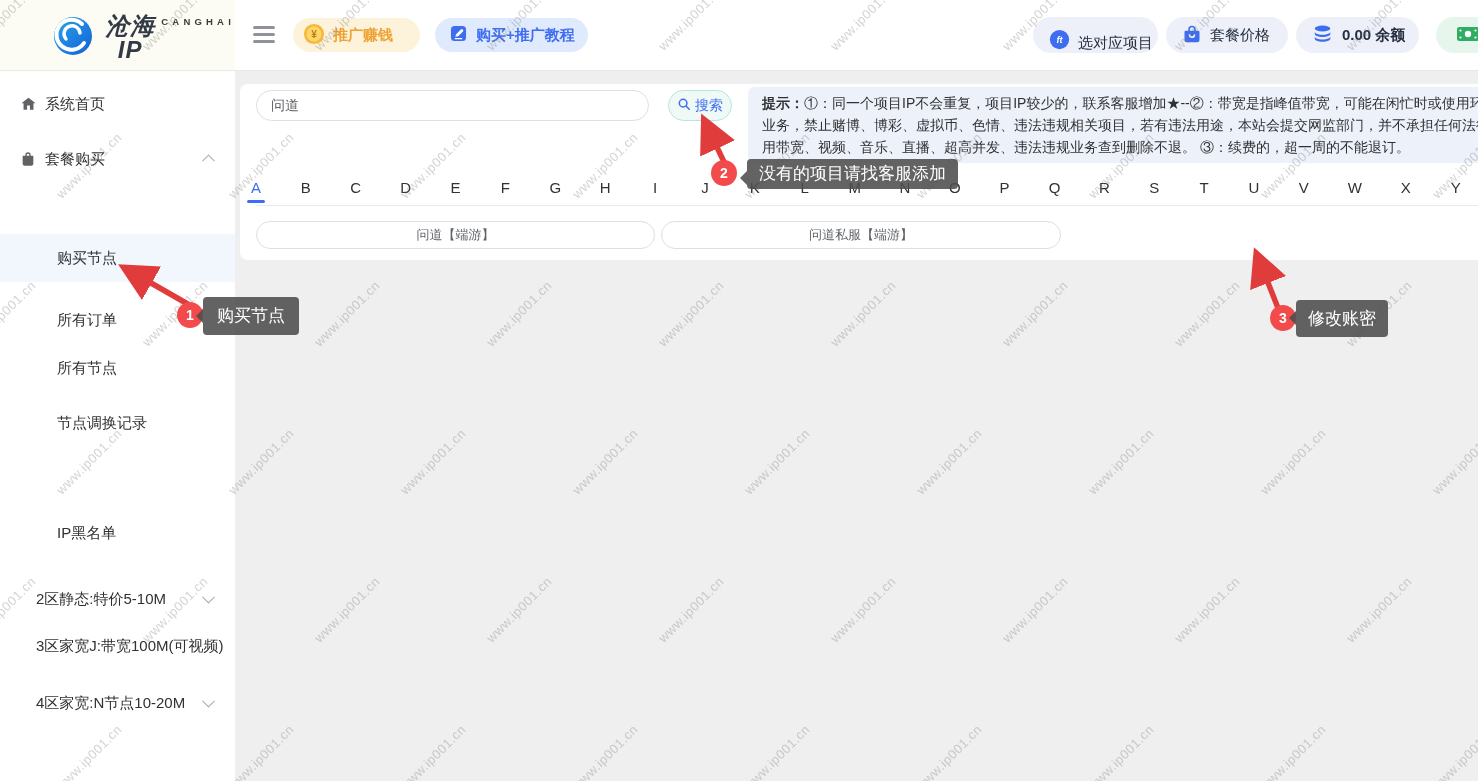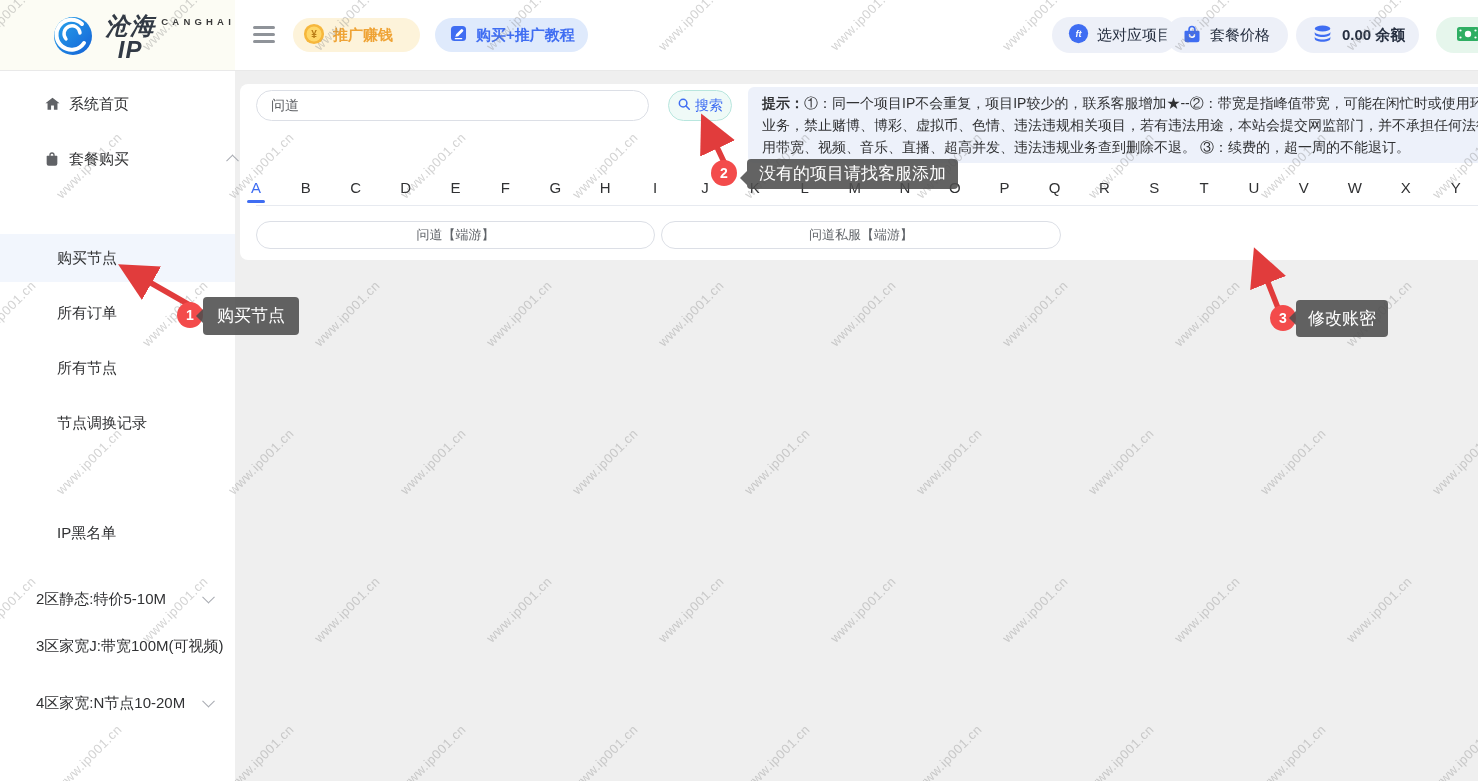--- a/index.html
+++ b/index.html
@@ -21,31 +21,31 @@
   .hamburger span{display:block;height:2.6px;background:#8f9399;border-radius:2px;}
 
   .pill{position:absolute;display:flex;align-items:center;gap:8px;border-radius:18px;
         font-size:15px;white-space:nowrap;cursor:pointer;}
   .pill-promo{left:58px;top:18px;height:34px;width:127px;background:#fdf3da;color:#efa335;
               font-weight:bold;padding-left:10px;box-sizing:border-box;}
   .pill-tutorial{left:200px;top:18px;height:34px;width:153px;background:#dfeafc;color:#3f6df2;
               font-weight:bold;padding-left:14px;box-sizing:border-box;}
   .pill-gray{background:#edf0f8;color:#262f40;height:36px;top:17px;padding-left:16px;
              box-sizing:border-box;font-weight:500;}
-  .pill-agent{left:817px;width:125px;}
+  .pill-agent{left:798px;width:125px;align-items:flex-end;}
   .pill-price{left:931px;width:122px;}
   .pill-balance{left:1061px;width:123px;font-weight:bold;}
   .pill-money{left:1201px;width:120px;background:#e6f6ec;padding-left:20px;}
 
   
   #sidebar{position:absolute;left:0;top:0;width:235px;height:781px;background:#ffffff;z-index:10;}
   .side-item{position:absolute;left:0;width:235px;height:44px;line-height:44px;font-size:15px;
              white-space:nowrap;cursor:pointer;box-sizing:border-box;}
   .side-item .s-icon{position:absolute;left:20px;top:50%;transform:translateY(-50%);display:flex;}
-  .lvl-top{padding-left:45px;margin-left:24px;}
+  .lvl-top{padding-left:45px;}
   .lvl-group{padding-left:36px;}
   .lvl-leaf{padding-left:57px;}
   .side-item.active{background:#f2f6fd;height:48px;line-height:48px;}
   .chev{position:absolute;right:22px;top:50%;width:8px;height:8px;
         border-right:1.6px solid #a8abb2;border-bottom:1.6px solid #a8abb2;}
   .chev.down{transform:translateY(-70%) rotate(45deg);}
   .chev.up{transform:translateY(-30%) rotate(-135deg);}
 
   
   #card{position:absolute;left:240px;top:84px;width:1300px;height:176px;background:#ffffff;
@@ -114,21 +114,21 @@
         <svg width="16" height="16" viewBox="0 0 24 24" fill="#606266">
             <path d="M8 7 V6 a4 4 0 0 1 8 0 v1 h3.2 c.5 0 .8.4.8.9 V19 a3 3 0 0 1 -3 3 H7 a3 3 0 0 1 -3 -3 V7.9 c0-.5.3-.9.8-.9 Z M10 7 h4 V6 a2 2 0 0 0 -4 0 Z"></path>
           </svg>
       </span>
       <span>套餐购买</span>
       <span class="chev up"></span>
     </div>
     <div class="side-item lvl-leaf active" style="top:234px">
       <span>购买节点</span>
     </div>
-    <div class="side-item lvl-leaf" style="top:291px">
+    <div class="side-item lvl-leaf" style="top:298px">
       <span>所有订单</span>
     </div>
     <div class="side-item lvl-leaf" style="top:346px">
       <span>所有节点</span>
     </div>
     <div class="side-item lvl-leaf" style="top:401px">
       <span>节点调换记录</span>
     </div>
     <div class="side-item lvl-leaf" style="top:511px">
       <span>IP黑名单</span>

